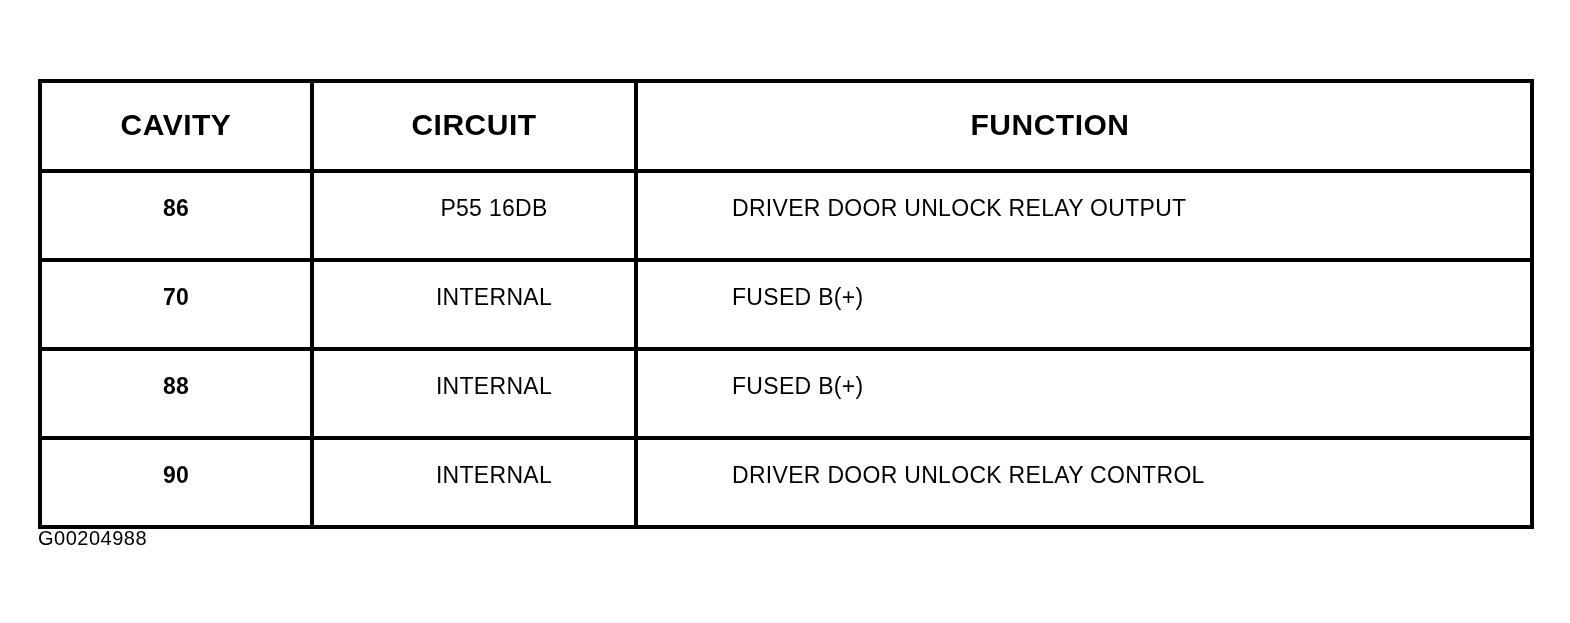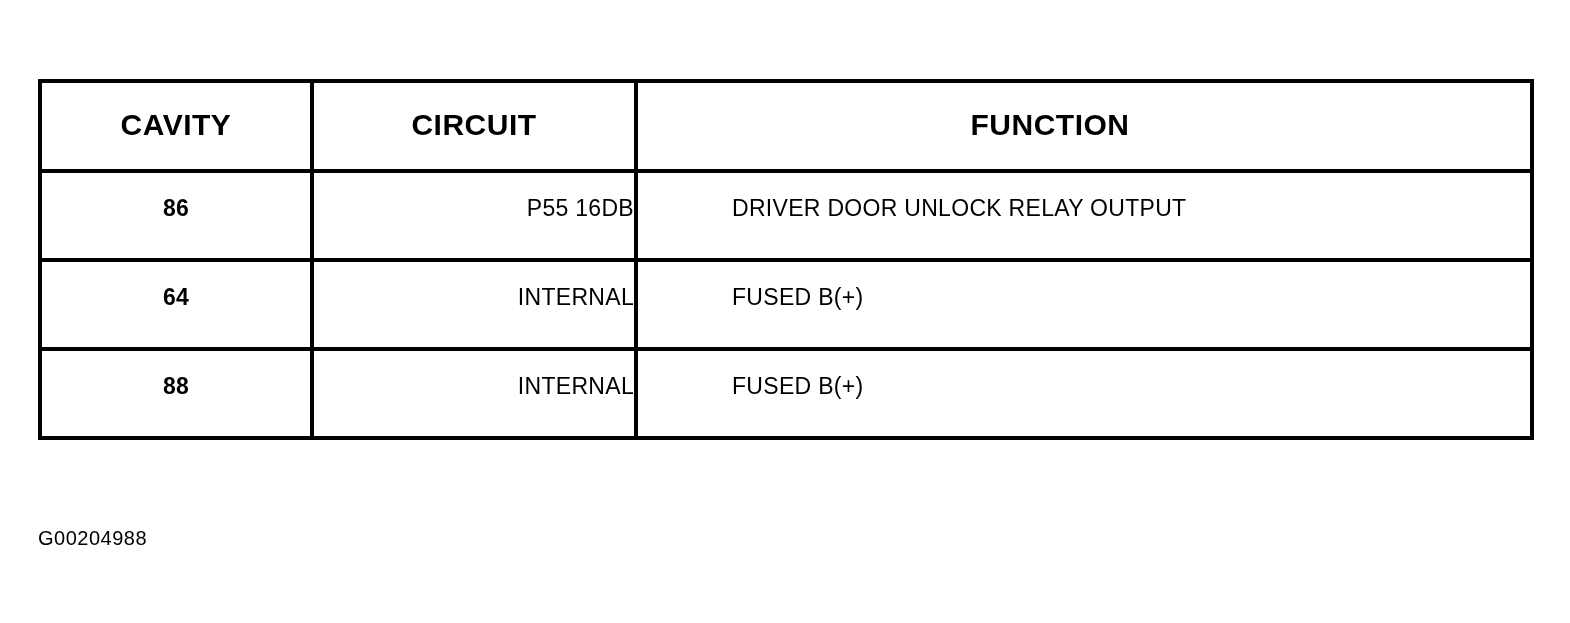--- a/index.html
+++ b/index.html
@@ -66,21 +66,21 @@
     font-size: 23px;
     font-weight: normal;
     letter-spacing: 0.3px;
   }
   .pin-table tbody td.cavity-cell {
     text-align: center;
     padding-bottom: 14px;
     font-weight: bold;
   }
   .pin-table tbody td.circuit-cell {
-    text-align: right;
+    text-align: center;
     padding-left: 40px;
     padding-bottom: 14px;
   }
   .pin-table tbody td.function-cell {
     text-align: left;
     padding-left: 94px;
     padding-bottom: 14px;
   }
 
   
@@ -112,27 +112,32 @@
         <th class="fn-head">FUNCTION</th>
       </tr>
     </thead>
     <tbody>
       <tr>
         <td class="cavity-cell">86</td>
         <td class="circuit-cell">P55 16DB</td>
         <td class="function-cell">DRIVER DOOR UNLOCK RELAY OUTPUT</td>
       </tr>
       <tr>
-        <td class="cavity-cell">64</td>
+        <td class="cavity-cell">70</td>
         <td class="circuit-cell">INTERNAL</td>
         <td class="function-cell">FUSED B(+)</td>
       </tr>
       <tr>
         <td class="cavity-cell">88</td>
         <td class="circuit-cell">INTERNAL</td>
         <td class="function-cell">FUSED B(+)</td>
+      </tr>
+      <tr>
+        <td class="cavity-cell">90</td>
+        <td class="circuit-cell">INTERNAL</td>
+        <td class="function-cell">DRIVER DOOR UNLOCK RELAY CONTROL</td>
       </tr>
     </tbody>
   </table>
 
   <div class="figure-id">G00204988</div>
 
 </div>
 
 </body></html>

